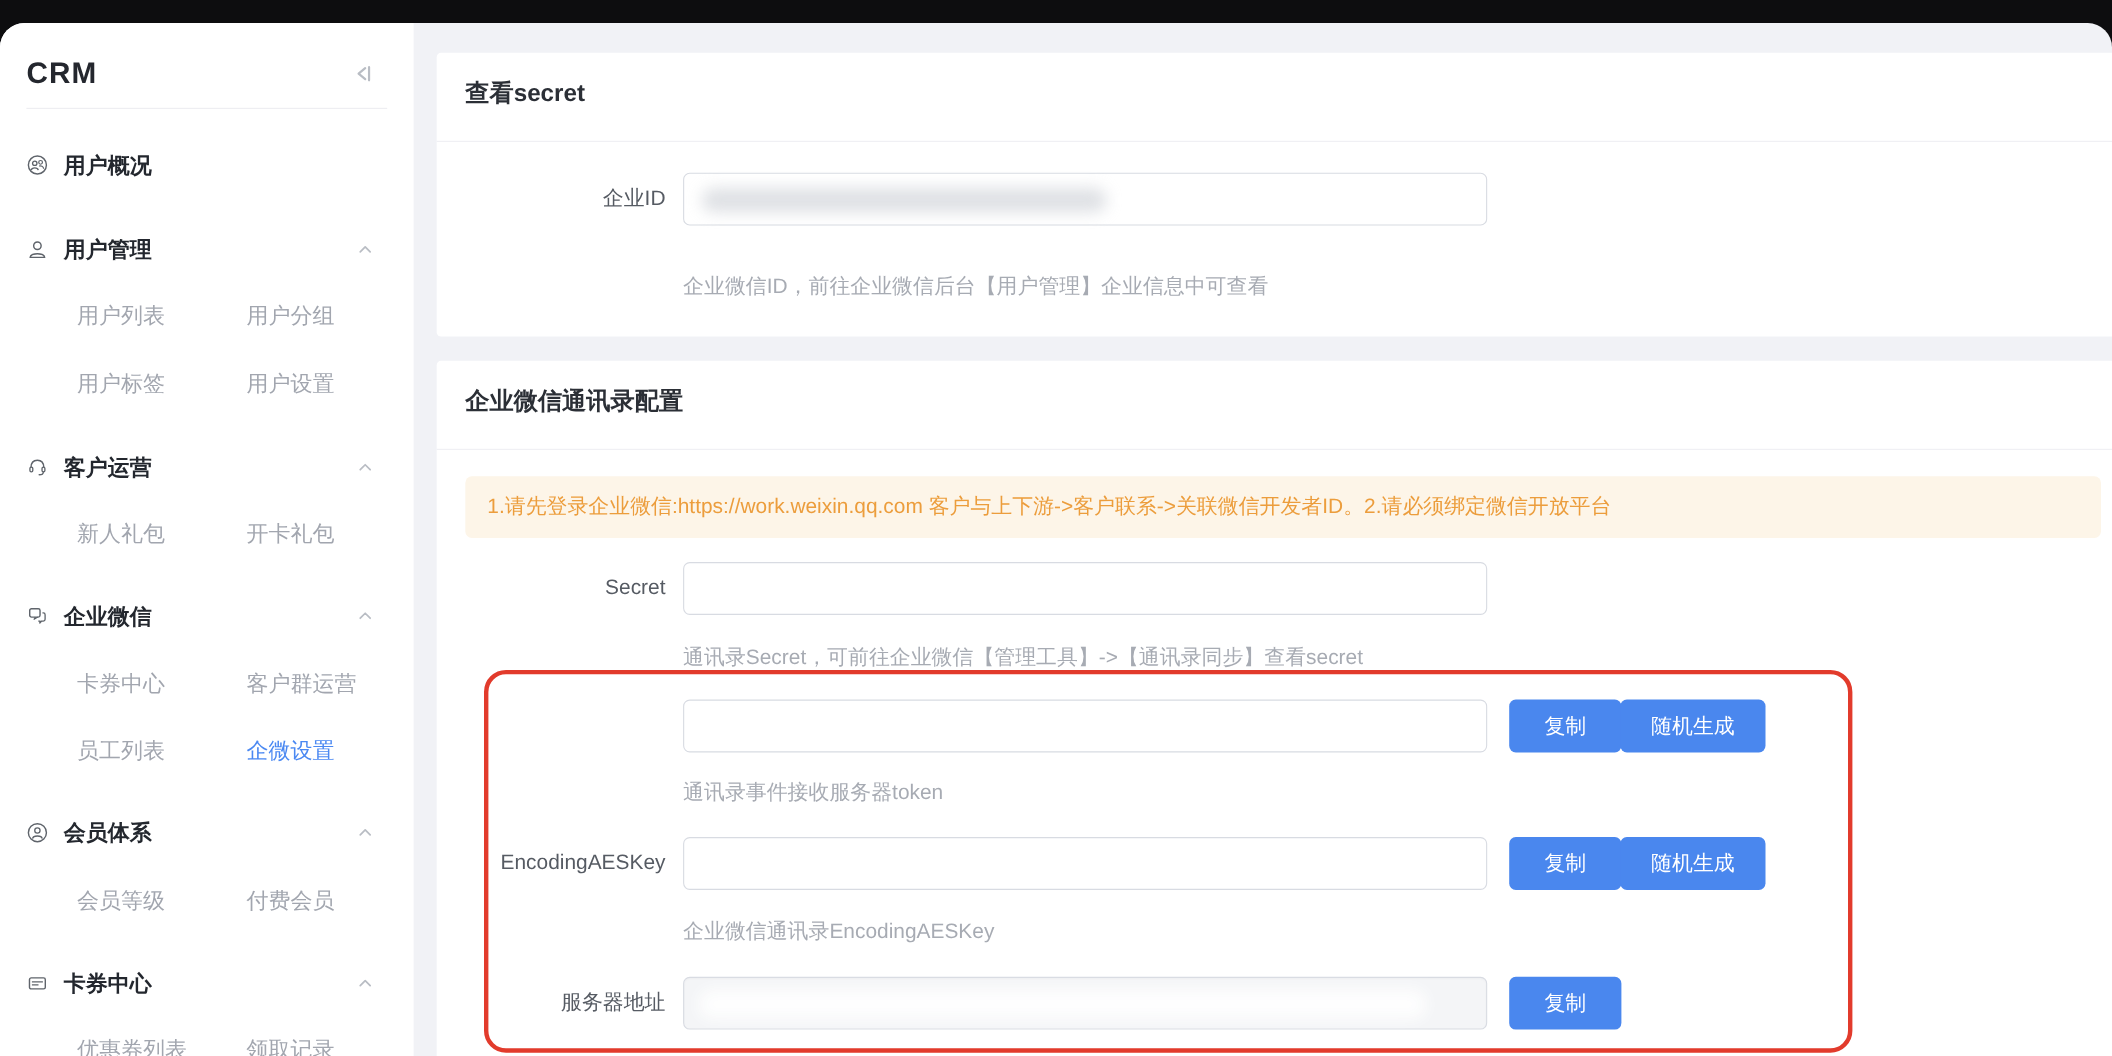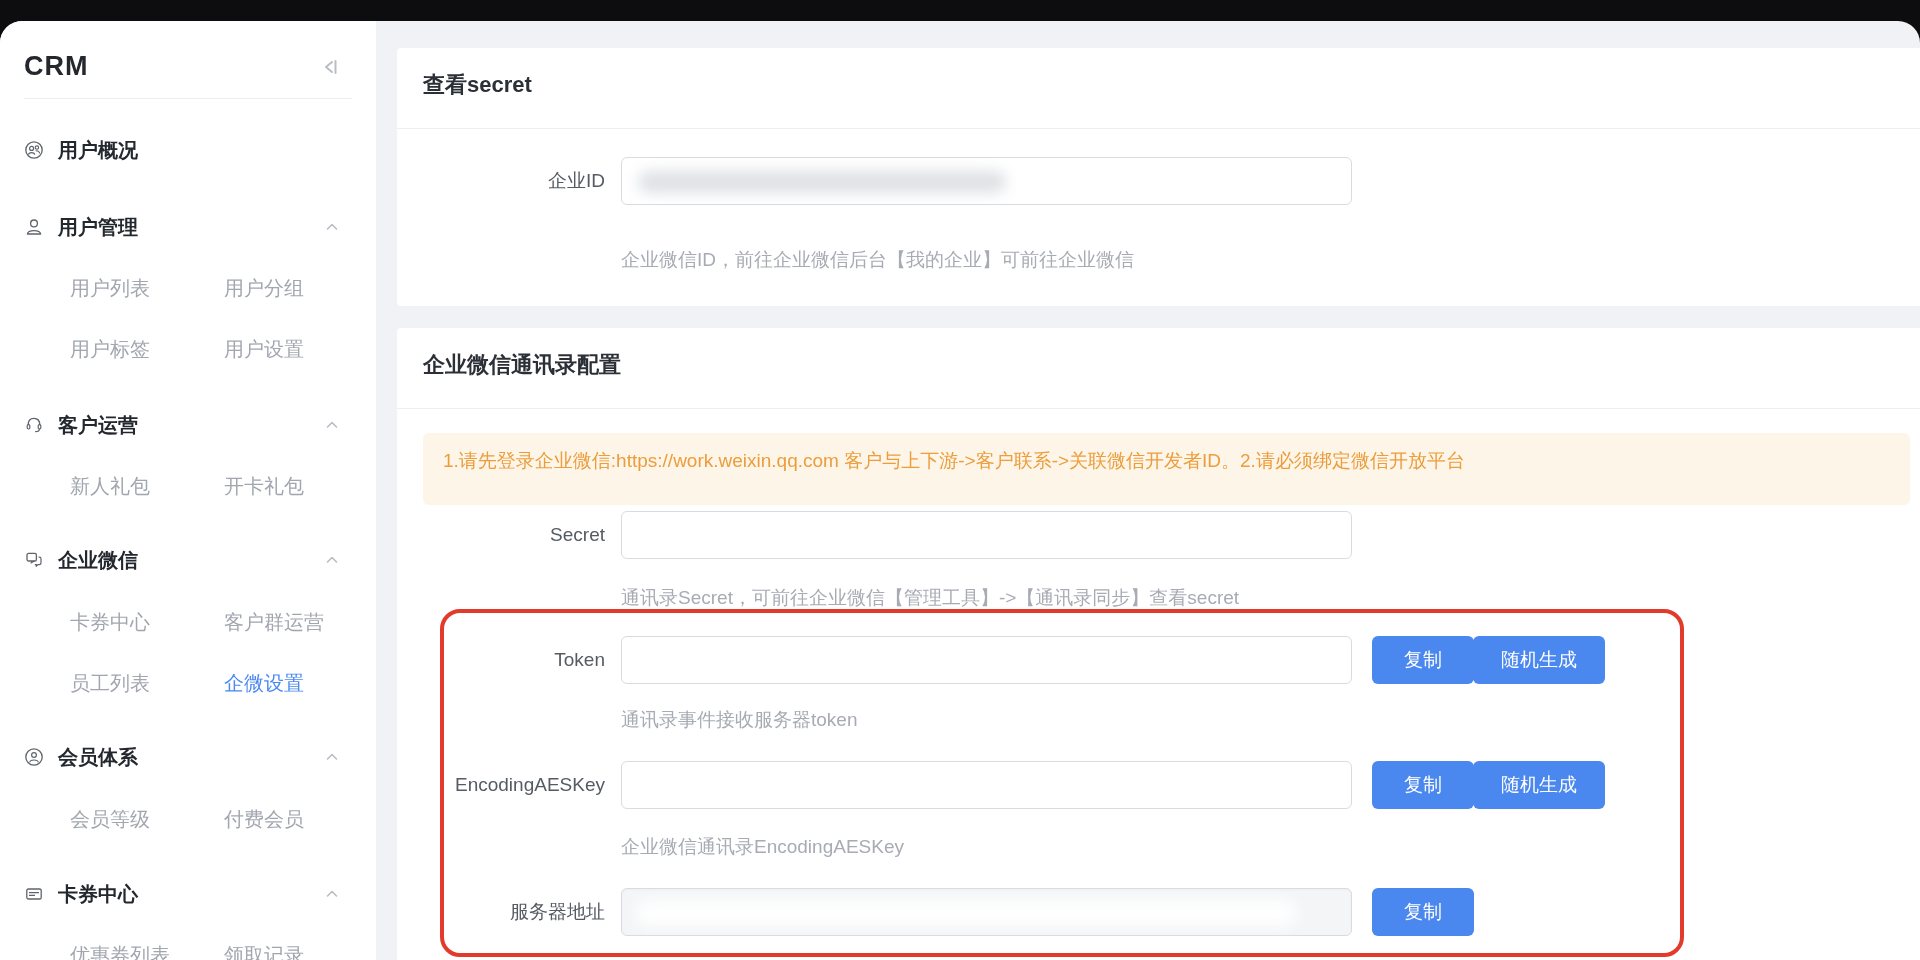--- a/index.html
+++ b/index.html
@@ -33,21 +33,21 @@
 
   .form-label { position:absolute; left:0; width:208px; text-align:right; font-size:19px; color:#565b63; line-height:48px; }
   .text-input { position:absolute; left:224px; width:731px; height:48px; background:#fff; border:1px solid #d8dbe2; border-radius:6px; }
   .text-input.disabled { background:#f4f5f7; box-shadow:inset 0 1px 2px rgba(0,0,0,0.03); }
   .help-text { position:absolute; left:224px; font-size:19px; color:#a7abb3; white-space:nowrap; }
 
   .redact { position:absolute; top:13px; border-radius:11px; filter:blur(7px); }
   .redact.gray { left:16px; width:368px; height:22px; background:#c4c8cf; opacity:.55; }
   .redact.light { left:14px; width:660px; height:26px; top:11px; background:#ffffff; opacity:.95; }
 
-  .notice { position:absolute; left:26px; right:10px; top:105px; height:72px; background:#fdf5e8; border-radius:6px; }
+  .notice { position:absolute; left:26px; right:10px; top:105px; height:56px; background:#fdf5e8; border-radius:6px; }
   .notice-text { padding-left:20px; line-height:56px; font-size:19px; color:#ec9d3c; white-space:nowrap; overflow:hidden; }
 
   .red-annotation { position:absolute; left:43px; top:281px; width:1244px; height:348px; border:4px solid #e23b2c; border-radius:20px; pointer-events:none; }
 
   .btn { position:absolute; height:48px; background:#4a87ee; color:#fff; border:none; border-radius:6px; font-size:19px; font-family:inherit; cursor:pointer; }
   .btn.copy { left:975px; width:102px; }
   .btn.gen { left:1076px; width:132px; }
 
   
   .r-secret { top:183px; } .r-secret-help { top:257px; }
@@ -199,38 +199,37 @@
   </aside>
 
   <section class="card card1">
     <h2 class="card-title">查看secret</h2>
     <div class="card-divider"></div>
 
     <div class="form-label r-cid">企业ID</div>
     <div class="text-input r-cid">
       <div class="redact gray"></div>
     </div>
-    <div class="help-text r-cid-help">企业微信ID，前往企业微信后台【我的企业】可前往企业微信</div>
+    <div class="help-text r-cid-help">企业微信ID，前往企业微信后台【用户管理】企业信息中可查看</div>
   </section>
 
   <section class="card card2">
     <h2 class="card-title">企业微信通讯录配置</h2>
     <div class="card-divider"></div>
 
     <div class="notice">
       <div class="notice-text">1.请先登录企业微信:https://work.weixin.qq.com 客户与上下游-&gt;客户联系-&gt;关联微信开发者ID。2.请必须绑定微信开放平台</div>
     </div>
 
     <div class="form-label r-secret">Secret</div>
     <div class="text-input r-secret"></div>
     <div class="help-text r-secret-help">通讯录Secret，可前往企业微信【管理工具】-&gt;【通讯录同步】查看secret</div>
 
     <div class="red-annotation"></div>
 
-    <div class="form-label r-token">Token</div>
     <div class="text-input r-token"></div>
     <button class="btn copy r-token">复制</button>
     <button class="btn gen r-token">随机生成</button>
     <div class="help-text r-token-help">通讯录事件接收服务器token</div>
 
     <div class="form-label r-aes">EncodingAESKey</div>
     <div class="text-input r-aes"></div>
     <button class="btn copy r-aes">复制</button>
     <button class="btn gen r-aes">随机生成</button>
     <div class="help-text r-aes-help">企业微信通讯录EncodingAESKey</div>

